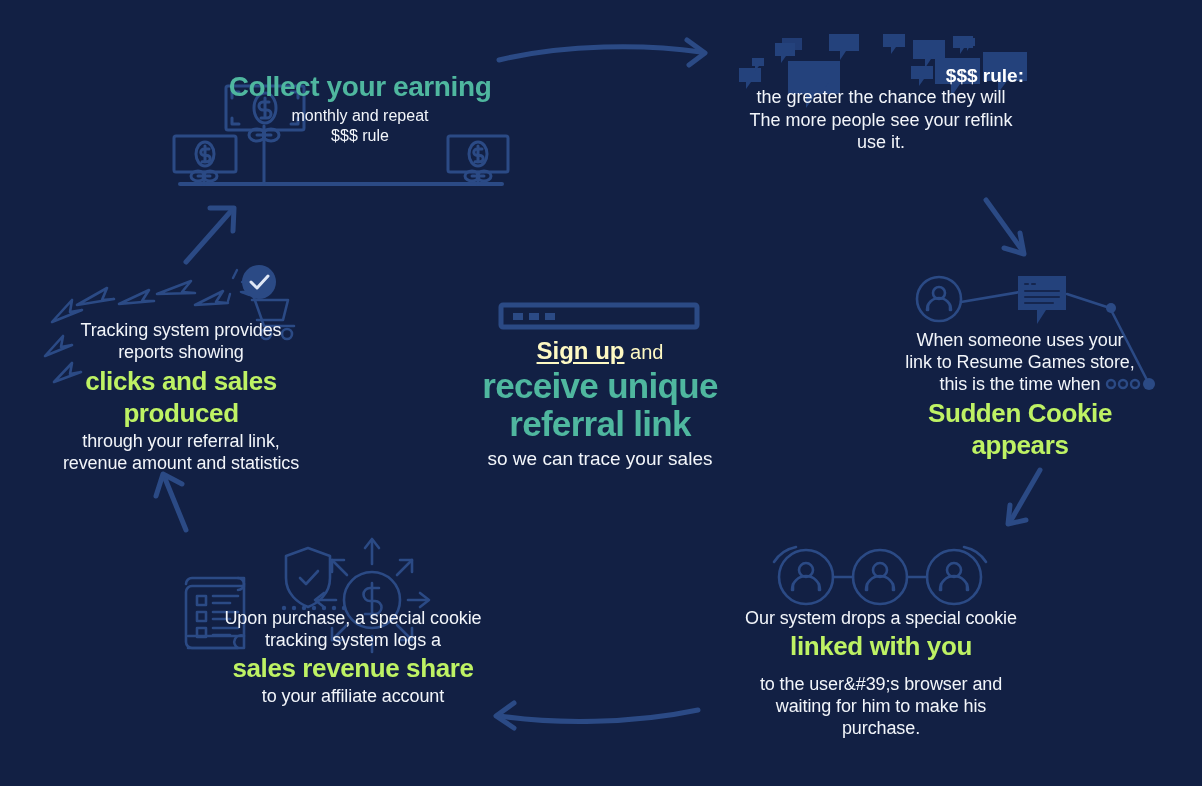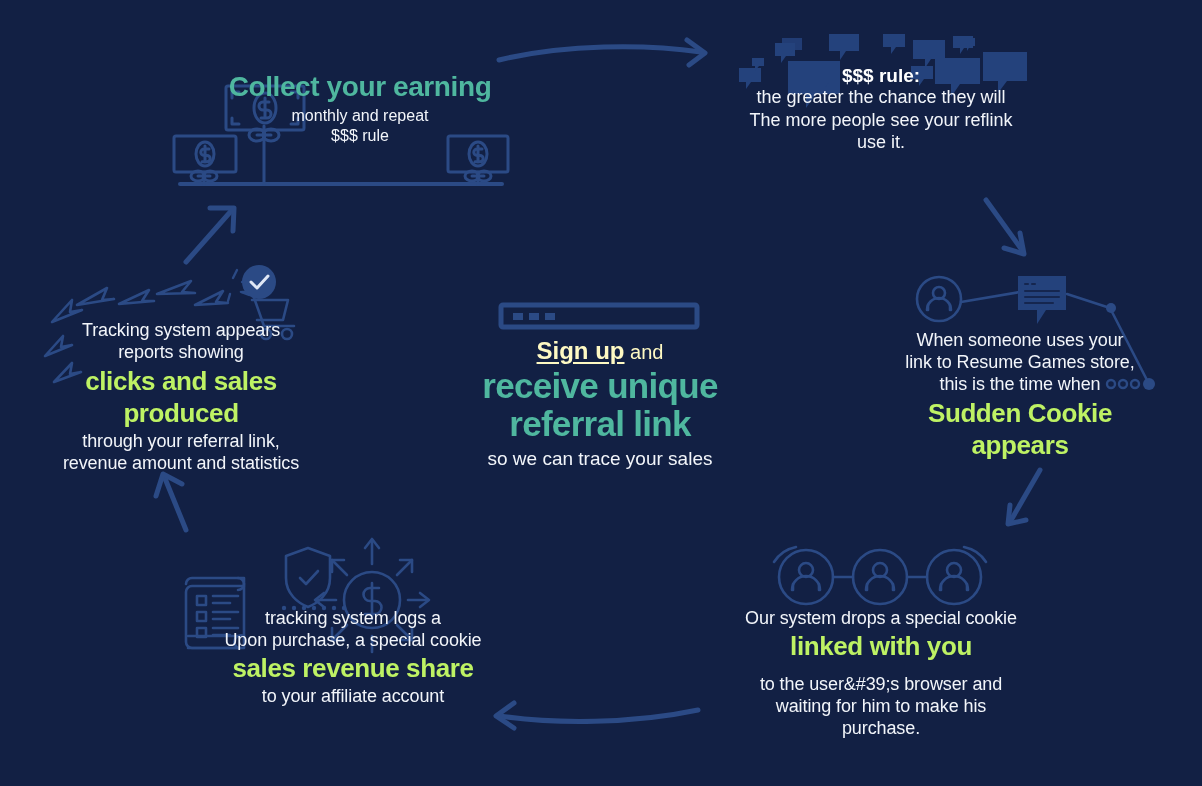--- a/index.html
+++ b/index.html
@@ -77,20 +77,21 @@
   #node-signup .su-sub {
     font-size: 19px;
     color: #f2f5fa;
     margin-top: 4px;
   }
 
   #node-spread .sp-rule {
     font-size: 19px;
     font-weight: 700;
     color: #ffffff;
+    text-align: right;
   }
   #node-spread .sp-head {
     font-size: 27px;
     font-weight: 700;
     color: #4fb79f;
     letter-spacing: -0.4px;
     margin-top: 4px;
   }
   #node-spread .sp-body {
     font-size: 18px;
@@ -348,22 +349,22 @@
         <circle cx="124" cy="96" r="2.2"></circle>
           <circle cx="134" cy="96" r="2.2"></circle>
         <circle cx="144" cy="96" r="2.2"></circle>
           <circle cx="154" cy="96" r="2.2"></circle>
         <circle cx="164" cy="96" r="2.2"></circle>
       </g>
     </svg>
   </div>
 
   <div class="node" id="node-revenue">
+    <div class="t-plain">Upon purchase, a special cookie</div>
     <div class="t-plain">tracking system logs a</div>
-    <div class="t-plain">Upon purchase, a special cookie</div>
     <div class="t-accent" style="margin-top:1px">sales revenue share</div>
     <div class="t-plain" style="margin-top:1px">to your affiliate account</div>
   </div>
 
   <div class="art" style="left:44px; top:264px; width:240px; height:126px;">
     <svg width="240" height="126" viewBox="0 0 240 126">
       <g stroke="#2b4a85" stroke-width="2.6" fill="none" stroke-linecap="round" stroke-linejoin="round">
 
         <path d="M8 58 l20 -22 l-2 12 l12 -2 z"></path>
         <path d="M1 92 l18 -20 l-2 11 l11 -2 z"></path>
@@ -384,21 +385,21 @@
         <path d="M208 36 h36 l-5 20 h-26"></path>
         <circle cx="222" cy="70" r="5"></circle>
         <circle cx="243" cy="70" r="5"></circle>
       </g>
       <circle cx="215" cy="18" r="17" fill="#2b4a85"></circle>
       <path d="M207 18 l6 6 l11 -12" stroke="#dfe7f5" stroke-width="3" fill="none" stroke-linecap="round" stroke-linejoin="round"></path>
     </svg>
   </div>
 
   <div class="node" id="node-tracking">
-    <div class="t-plain">Tracking system appears</div>
+    <div class="t-plain">Tracking system provides</div>
     <div class="t-plain">reports showing</div>
     <div class="t-accent" style="margin-top:2px">clicks and sales produced</div>
     <div class="t-plain" style="margin-top:2px">through your referral link,</div>
     <div class="t-plain">revenue amount and statistics</div>
   </div>
 
   <div class="art" style="left:499px; top:303px; width:200px; height:26px;">
     <svg width="200" height="26" viewBox="0 0 200 26">
       <rect x="2" y="2" width="196" height="22" rx="2" fill="none" stroke="#2b4a85" stroke-width="5"></rect>
       <g fill="#2b4a85">

